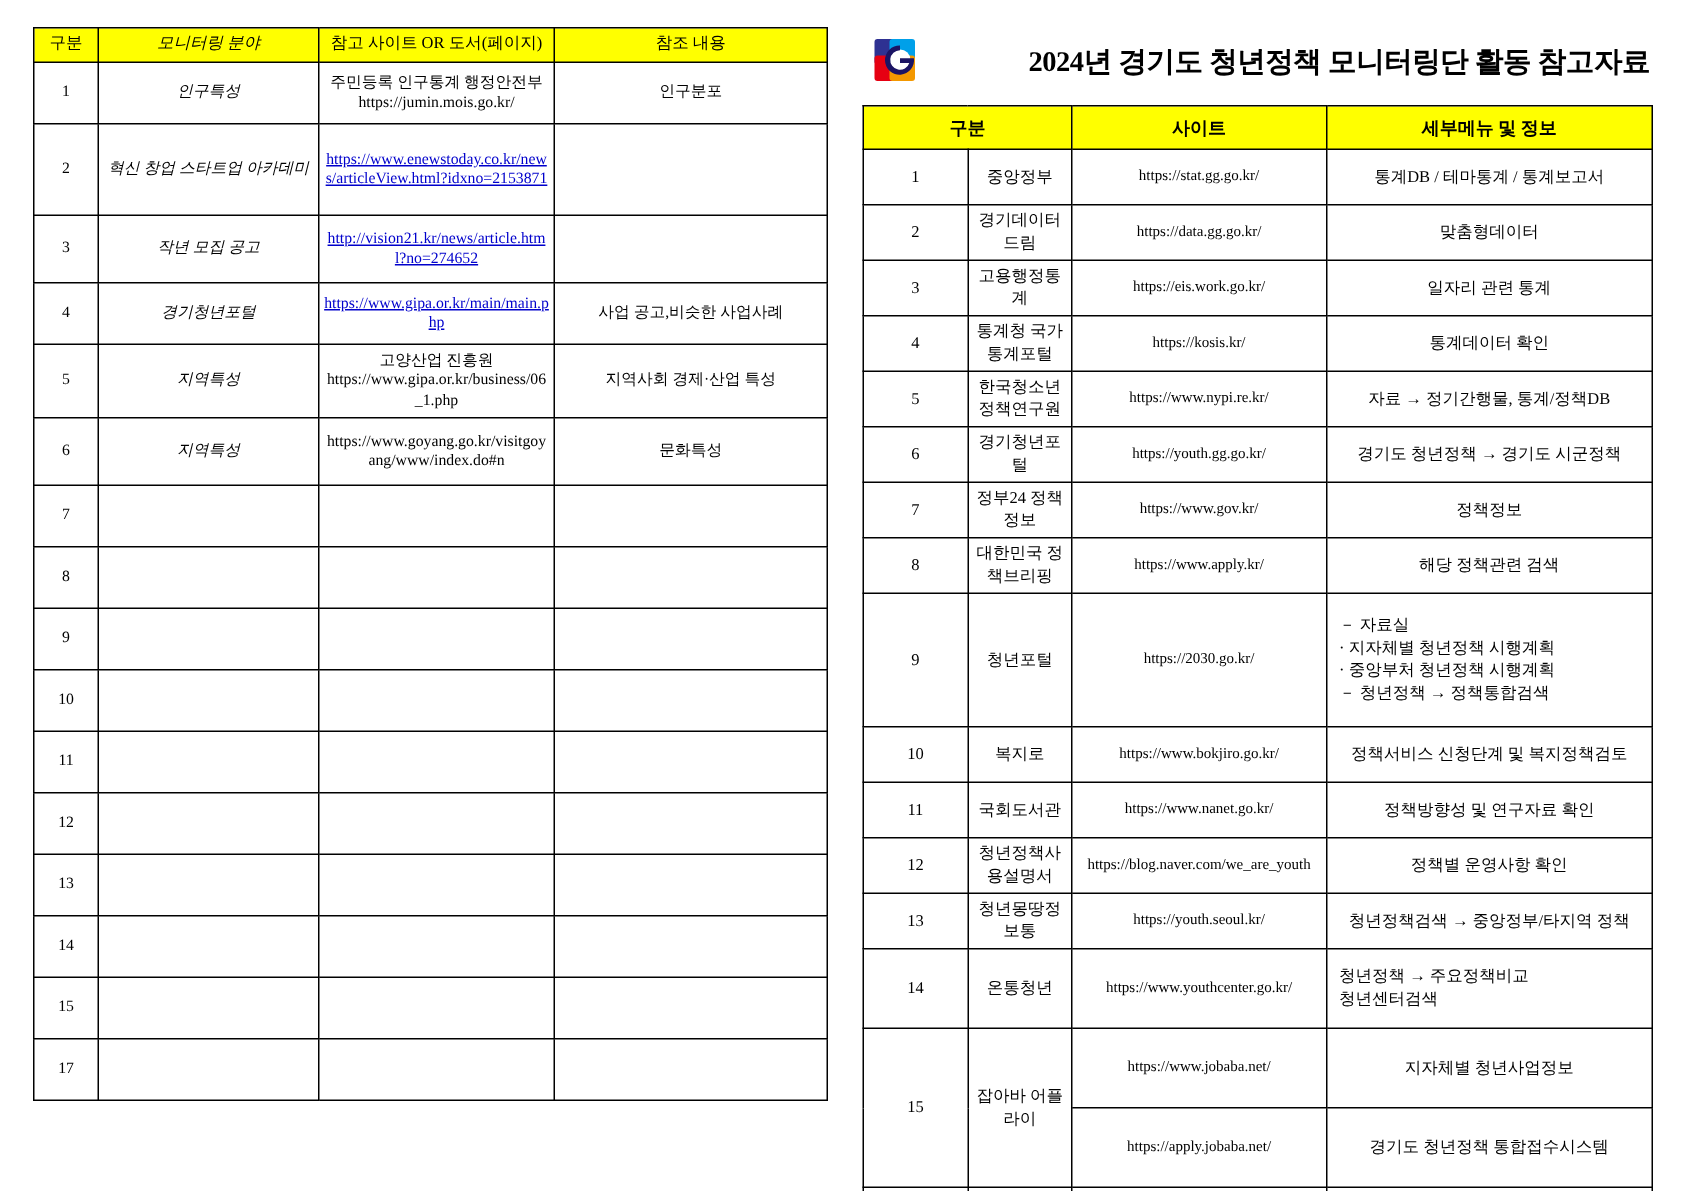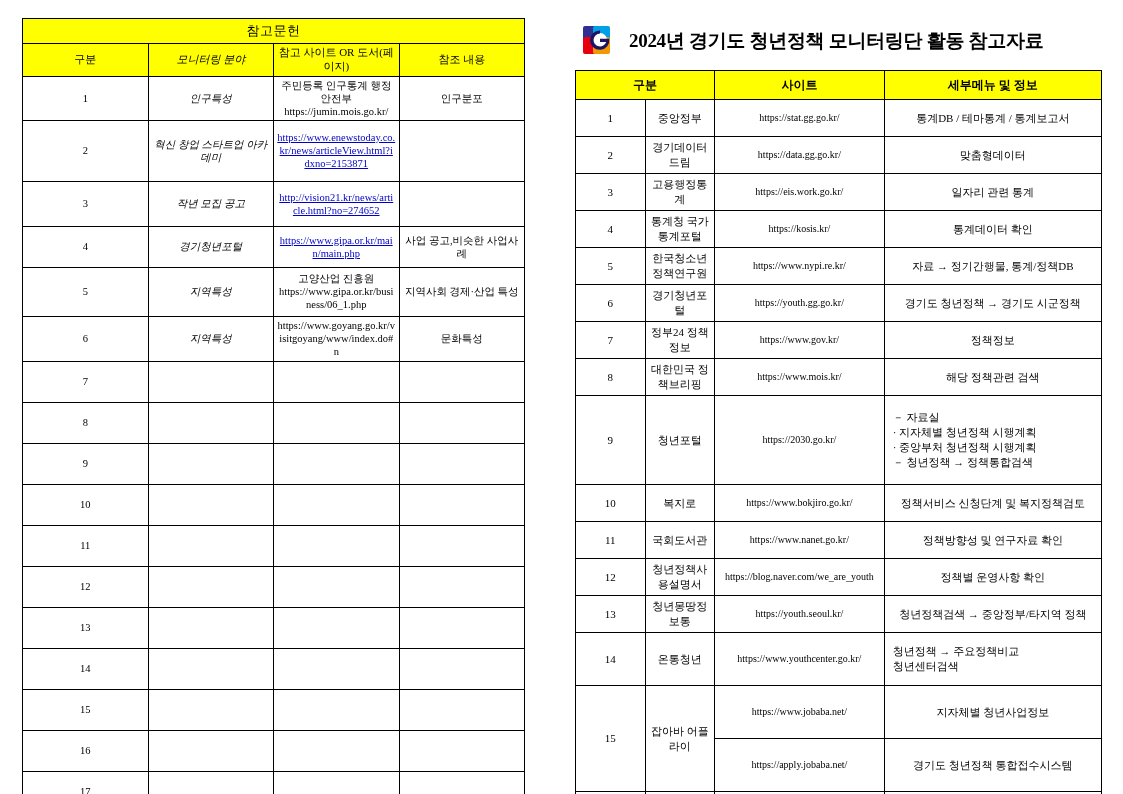--- a/index.html
+++ b/index.html
@@ -78,20 +78,21 @@
     position: absolute;
     left: 575px;
     top: 18px;
     width: 527px;
   }
   .right-head {
     display: flex;
     align-items: center;
     gap: 10px;
     padding: 4px 2px 10px 6px;
+    justify-content: space-between;
   }
   .logo {
     width: 38px;
     height: 38px;
     position: relative;
     flex: 0 0 auto;
   }
   .doc-title {
     font-size: 19px;
     font-weight: bold;
@@ -132,23 +133,20 @@
   .ml { white-space: pre-line; }
 </style>
 </head>
 <body>
 
 <div class="page">
 
   <div class="left-panel">
     <table class="tbl-left">
       <tbody id="left-body">
-        <tr class="title-row">
-          <td colspan="4">참고문헌</td>
-        </tr>
         <tr class="head-row">
           <td class="c-no">구분</td>
           <td class="c-area">모니터링 분야</td>
           <td class="c-site">참고 사이트 OR 도서(페이지)</td>
           <td class="c-desc">참조 내용</td>
         </tr>
       <tr class="data-row tall-1">
             <td class="c-no">1</td>
             <td class="c-area">인구특성</td>
             <td class="c-site" style="white-space: pre-line;">주민등록 인구통계 행정안전부
@@ -229,26 +227,20 @@
             <td class="c-desc"></td>
           </tr>
           <tr class="data-row empty-row">
             <td class="c-no">14</td>
             <td class="c-area"></td>
             <td class="c-site" style="white-space: pre-line;"></td>
             <td class="c-desc"></td>
           </tr>
           <tr class="data-row empty-row">
             <td class="c-no">15</td>
-            <td class="c-area"></td>
-            <td class="c-site" style="white-space: pre-line;"></td>
-            <td class="c-desc"></td>
-          </tr>
-          <tr class="data-row empty-row">
-            <td class="c-no">16</td>
             <td class="c-area"></td>
             <td class="c-site" style="white-space: pre-line;"></td>
             <td class="c-desc"></td>
           </tr>
           <tr class="data-row empty-row">
             <td class="c-no">17</td>
             <td class="c-area"></td>
             <td class="c-site" style="white-space: pre-line;"></td>
             <td class="c-desc"></td>
           </tr>
@@ -317,21 +309,21 @@
           </tr>
           <tr class="r-normal">
             <td class="c-no">7</td>
             <td class="c-name">정부24 정책정보</td>
             <td class="c-site nw">https://www.gov.kr/</td>
             <td class="c-info">정책정보</td>
           </tr>
           <tr class="r-normal">
             <td class="c-no">8</td>
             <td class="c-name">대한민국 정책브리핑</td>
-            <td class="c-site nw">https://www.mois.kr/</td>
+            <td class="c-site nw">https://www.apply.kr/</td>
             <td class="c-info">해당 정책관련 검색</td>
           </tr>
           <tr class="r-big">
             <td class="c-no">9</td>
             <td class="c-name">청년포털</td>
             <td class="c-site nw">https://2030.go.kr/</td>
             <td class="c-info ml left-align">－ 자료실
 · 지자체별 청년정책 시행계획
 · 중앙부처 청년정책 시행계획
 － 청년정책 → 정책통합검색</td>

